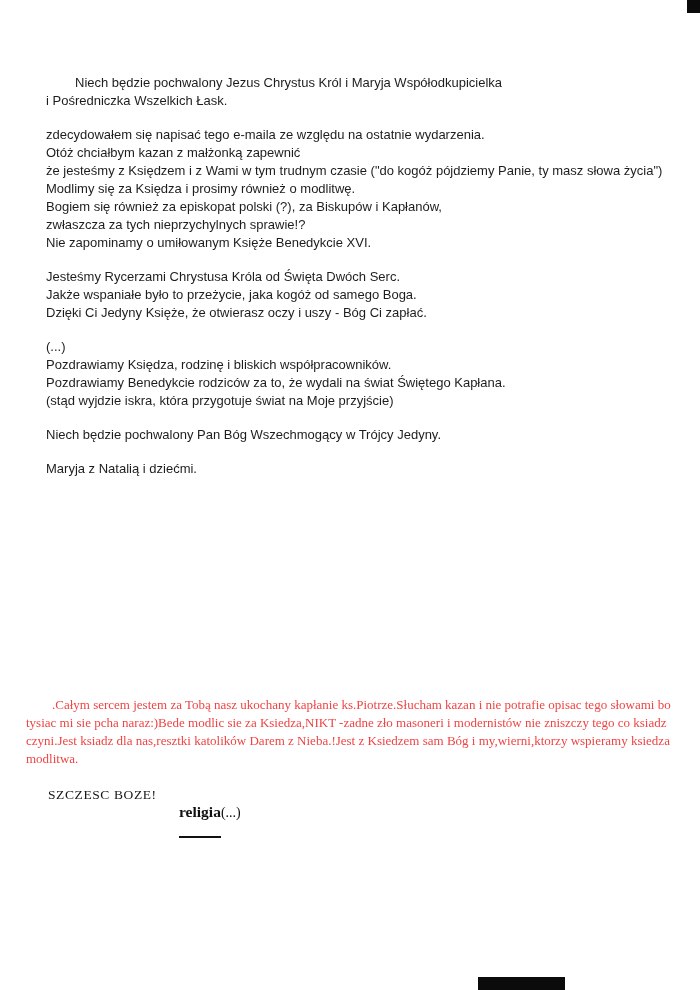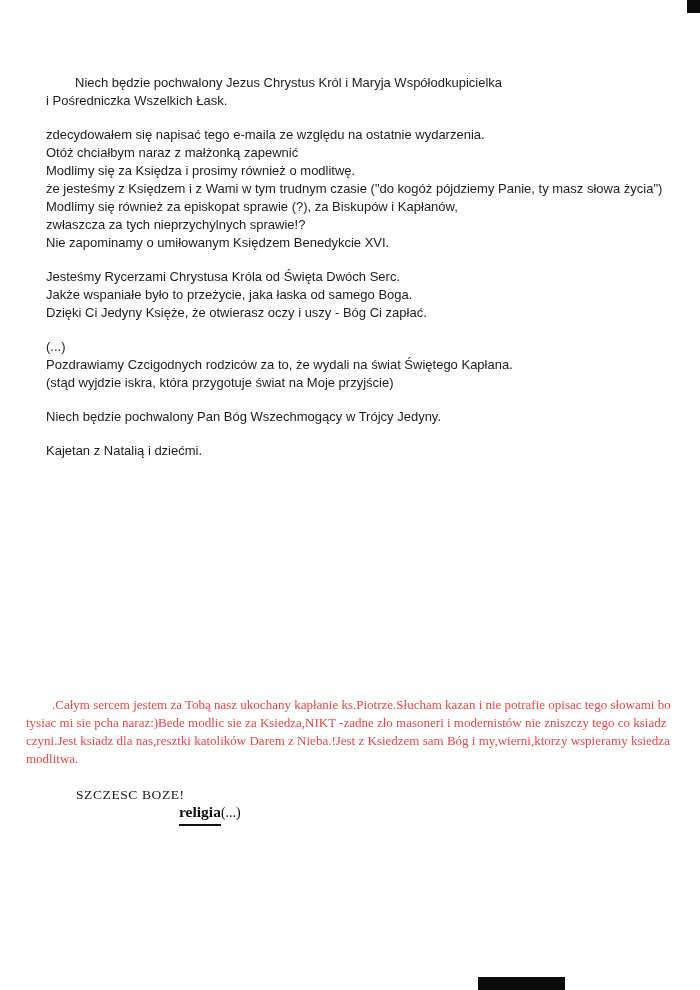--- a/index.html
+++ b/index.html
@@ -49,73 +49,73 @@
     text-indent: 26px;
   }
   .closing {
     position: absolute;
     left: 48px;
     top: 787px;
     color: #151515;
     font-family: "Liberation Serif", serif;
     font-size: 13.5px;
     letter-spacing: 0.6px;
-    margin-left: 28px;
   }
   .signature {
     position: absolute;
     left: 179px;
     top: 803px;
     font-family: "Liberation Serif", serif;
     color: #101010;
     white-space: nowrap;
   }
   .signature .sig-link {
     font-size: 15.5px;
     font-weight: bold;
     border-bottom: 2px solid #111111;
-    padding-bottom: 4px;
+    padding-bottom: 16px;
   }
   .signature .sig-suffix {
     font-size: 14px;
     font-weight: normal;
   }
   
   .artifact { position: absolute; background: #0b0b0b; }
   .artifact.corner { right: 0; top: 0; width: 13px; height: 13px; }
   .artifact.bottom-bar { left: 478px; top: 977px; width: 87px; height: 13px; }
 </style>
 </head>
 <body>
 
 <div class="page">
 
   <div class="letter">
       <div class="line indent">Niech będzie pochwalony Jezus Chrystus Król i Maryja Współodkupicielka</div>
       <div class="line">i Pośredniczka Wszelkich Łask.</div>
       <div class="line"></div>
       <div class="line">zdecydowałem się napisać tego e-maila ze względu na ostatnie wydarzenia.</div>
-      <div class="line">Otóż chciałbym naraz z małżonką zapewnić</div>
+      <div class="line">Otóż chciałbym kazan z małżonką zapewnić</div>
+      <div class="line">że jesteśmy z Księdzem i z Wami w tym trudnym czasie ("do kogóż pójdziemy Panie, ty masz słowa życia")</div>
       <div class="line">Modlimy się za Księdza i prosimy również o modlitwę.</div>
-      <div class="line">że jesteśmy z Księdzem i z Wami w tym trudnym czasie ("do kogóż pójdziemy Panie, ty masz słowa życia")</div>
-      <div class="line">Modlimy się również za episkopat sprawie (?), za Biskupów i Kapłanów,</div>
+      <div class="line">Bogiem się również za episkopat polski (?), za Biskupów i Kapłanów,</div>
       <div class="line">zwłaszcza za tych nieprzychylnych sprawie!?</div>
-      <div class="line">Nie zapominamy o umiłowanym Księdzem Benedykcie XVI.</div>
+      <div class="line">Nie zapominamy o umiłowanym Księże Benedykcie XVI.</div>
       <div class="line"></div>
       <div class="line">Jesteśmy Rycerzami Chrystusa Króla od Święta Dwóch Serc.</div>
-      <div class="line">Jakże wspaniałe było to przeżycie, jaka łaska od samego Boga.</div>
+      <div class="line">Jakże wspaniałe było to przeżycie, jaka kogóż od samego Boga.</div>
       <div class="line">Dzięki Ci Jedyny Księże, że otwierasz oczy i uszy - Bóg Ci zapłać.</div>
       <div class="line"></div>
       <div class="line">(...)</div>
-      <div class="line">Pozdrawiamy Czcigodnych rodziców za to, że wydali na świat Świętego Kapłana.</div>
+      <div class="line">Pozdrawiamy Księdza, rodzinę i bliskich współpracowników.</div>
+      <div class="line">Pozdrawiamy Benedykcie rodziców za to, że wydali na świat Świętego Kapłana.</div>
       <div class="line">(stąd wyjdzie iskra, która przygotuje świat na Moje przyjście)</div>
       <div class="line"></div>
       <div class="line">Niech będzie pochwalony Pan Bóg Wszechmogący w Trójcy Jedyny.</div>
       <div class="line"></div>
-      <div class="line">Kajetan z Natalią i dziećmi.</div>
+      <div class="line">Maryja z Natalią i dziećmi.</div>
     </div>
 
   <div class="comment">.Całym sercem jestem za Tobą nasz ukochany kapłanie ks.Piotrze.Słucham kazan i nie potrafie opisac tego słowami bo
 tysiac mi sie pcha naraz:)Bede modlic sie za Ksiedza,NIKT -zadne zło masoneri i modernistów nie zniszczy tego co ksiadz
 czyni.Jest ksiadz dla nas,resztki katolików Darem z Nieba.!Jest z Ksiedzem sam Bóg i my,wierni,ktorzy wspieramy ksiedza
 modlitwa.</div>
 
   <div class="closing">SZCZESC BOZE!</div>
 
   <div class="signature"><span class="sig-link">religia</span><span class="sig-suffix">(...)</span></div>

